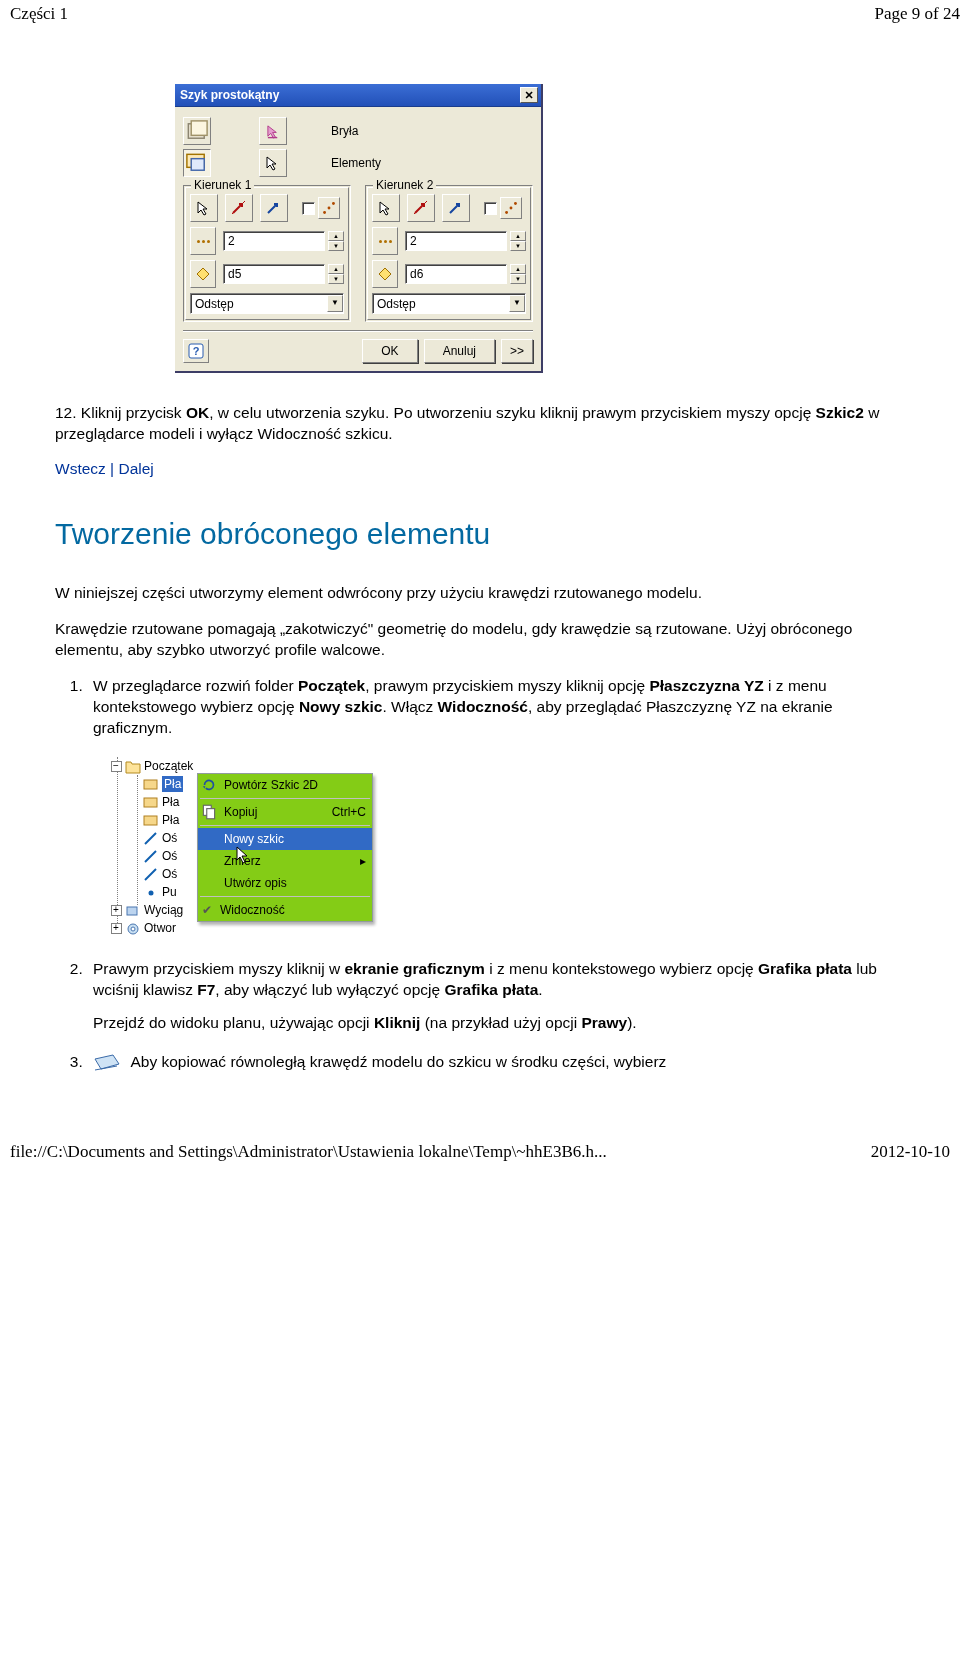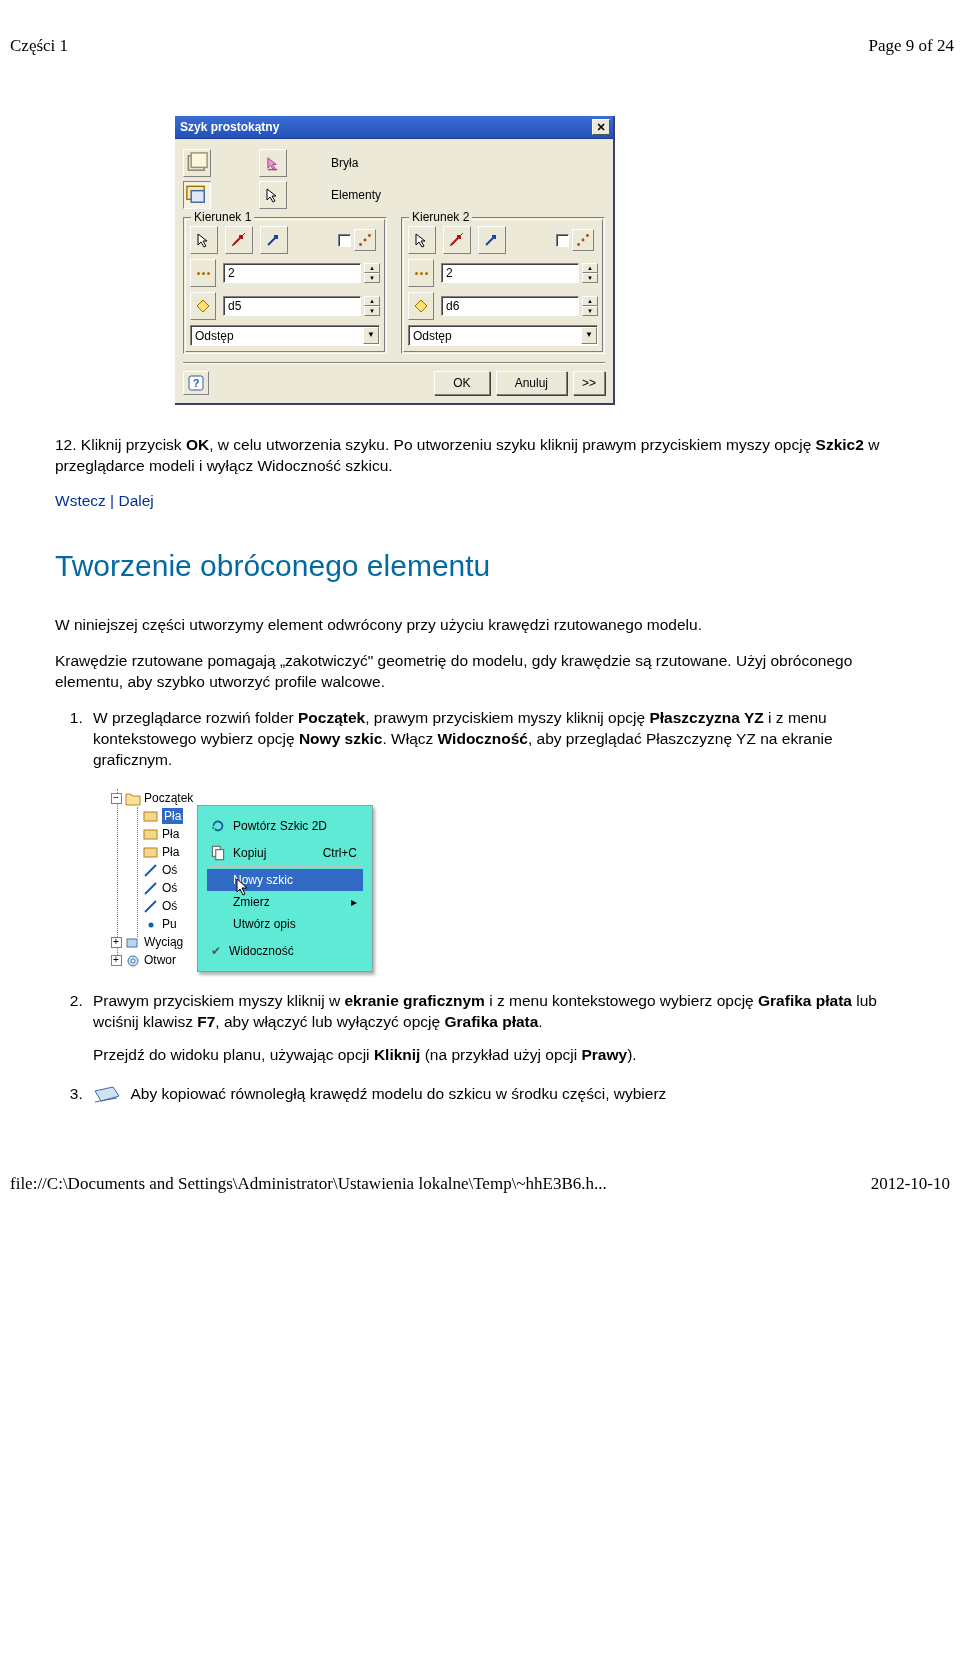--- a/index.html
+++ b/index.html
@@ -9,34 +9,33 @@
     background: #fff;
     width: 960px;
     color: #000;
   }
   .page {
     padding: 0;
   }
   .page-header {
     display: flex;
     justify-content: space-between;
-    padding: 4px 6px 0 10px;
+    padding: 4px 0 0 10px;
     font-size: 17px;
     font-family: "Times New Roman", serif;
-    margin-top: 32px;
   }
   .content {
     padding: 10px 55px 10px 55px;
     font-size: 15.5px;
     line-height: 1.35;
   }
 
   
   .dlg {
-    width: 440px;
+    width: 368px;
     margin: 50px 0 0 120px;
     background: #ece9d8;
     border-right: 2px solid #3d3d66;
     border-bottom: 2px solid #3d3d66;
     font-family: Tahoma, Verdana, sans-serif;
     font-size: 12px;
     color: #000;
   }
   .dlg-title {
     background: linear-gradient(#3b6ed5, #2250b8);
@@ -231,24 +230,24 @@
   .tree-label { white-space: nowrap; }
   .tree-sel {
     background:#316ac5; color:#fff; padding:0 2px;
   }
   .tree-line { position:absolute; border-left:1px dotted #808080; }
 
   .ctx-menu {
     position:absolute;
     left: 90px; top: 16px;
     width: 176px;
-    background:#5eead4;
+    background:#84cc16;
     border:1px solid #919b9c;
     box-shadow: 2px 3px 3px rgba(0,0,0,.3);
-    padding:9px;
+    padding:0;
     z-index: 5;
   }
   .ctx-item {
     display:flex; align-items:center; height:22px;
     padding: 0 6px 0 2px;
     gap:6px;
     font-size:12px;
   }
   .ctx-item.sel { background:#316ac5; color:#fff; }
   .ctx-icon { width:18px; height:18px; display:flex; align-items:center; justify-content:center; }

